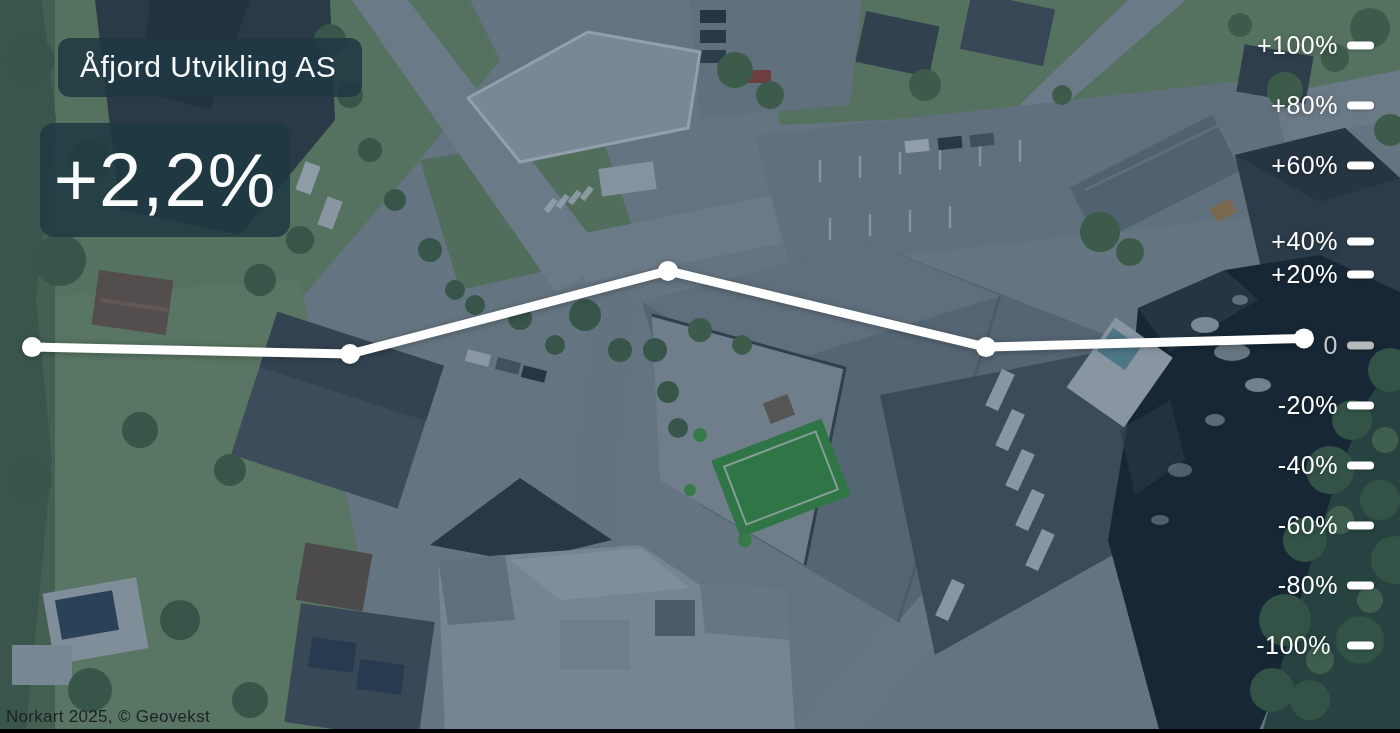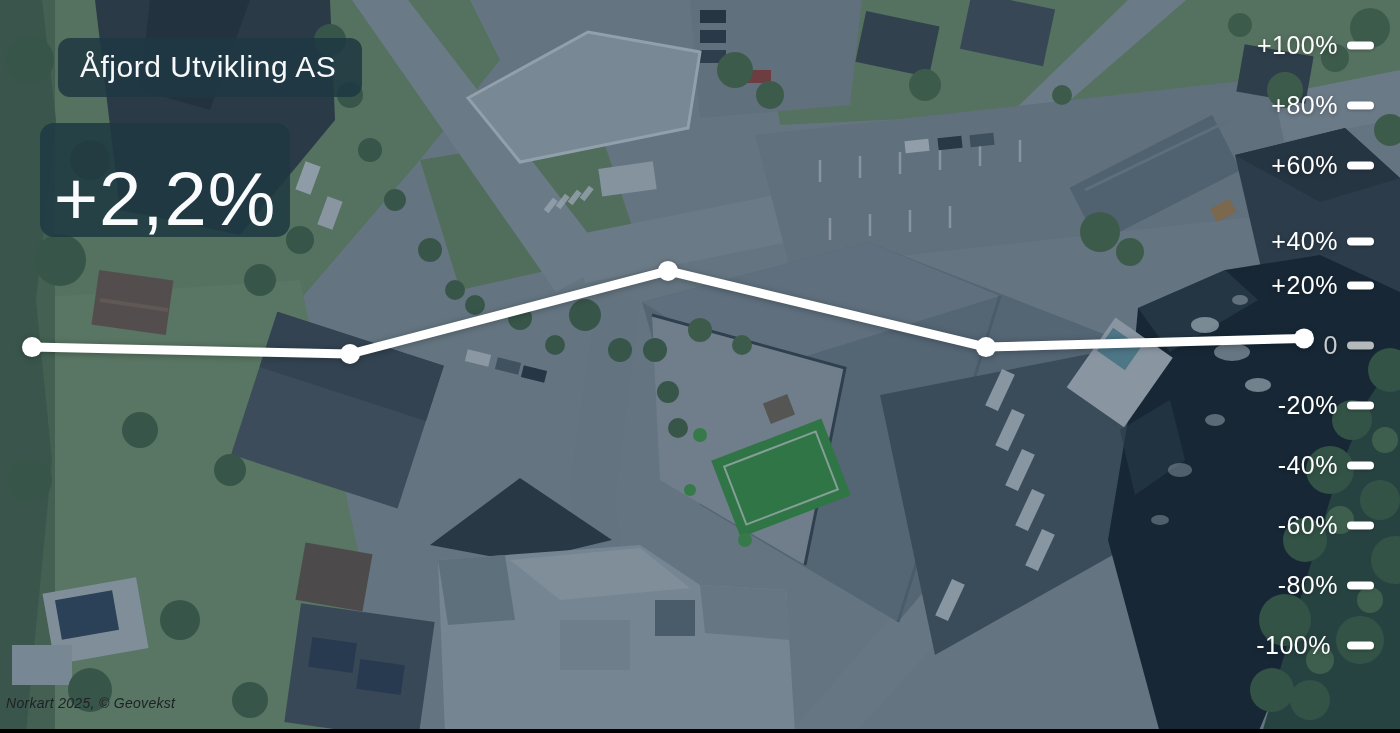--- a/index.html
+++ b/index.html
@@ -22,26 +22,26 @@
   .title-card{
     position:absolute;left:38px;top:38px;
     background:rgba(30,56,66,.86);border-radius:12px;
     padding:14px 26px 15px 22px;
     margin-left:20px;
   }
   .title-card .company{font-size:30px;line-height:1;color:#f6f8f9;letter-spacing:.5px;}
   .value-card{
     position:absolute;left:40px;top:123px;width:250px;height:114px;
     background:rgba(30,56,66,.84);border-radius:14px;
-    display:flex;align-items:flex-end;justify-content:center;
+    display:flex;align-items:center;justify-content:center;
   }
   .value-card .change{font-size:76px;line-height:1;color:#fafbfc;letter-spacing:1px;}
   .attribution{
-    position:absolute;left:6px;bottom:22px;
-    font-size:14px;color:#1d2125;letter-spacing:.3px;font-style:italic;
+    position:absolute;left:6px;bottom:6px;
+    font-size:17px;color:#1d2125;letter-spacing:.3px;
   }
   .bottom-bar{position:absolute;left:0;bottom:0;width:100%;height:4px;background:#000;}
 </style>
 </head>
 <body>
 
 <div class="stage">
 
   <svg class="map" viewBox="0 0 1400 733" aria-hidden="true">
 
@@ -260,21 +260,21 @@
         <span class="axis-tick"></span>
       </div>
       <div class="axis-row" style="top: 165px;">
         <span class="axis-label">+60%</span>
         <span class="axis-tick"></span>
       </div>
       <div class="axis-row" style="top: 241px;">
         <span class="axis-label">+40%</span>
         <span class="axis-tick"></span>
       </div>
-      <div class="axis-row" style="top: 285px;">
+      <div class="axis-row" style="top: 274px;">
         <span class="axis-label">+20%</span>
         <span class="axis-tick"></span>
       </div>
       <div class="axis-row zero" style="top: 345px;">
         <span class="axis-label">0</span>
         <span class="axis-tick"></span>
       </div>
       <div class="axis-row" style="top: 405px;">
         <span class="axis-label">-20%</span>
         <span class="axis-tick"></span>

